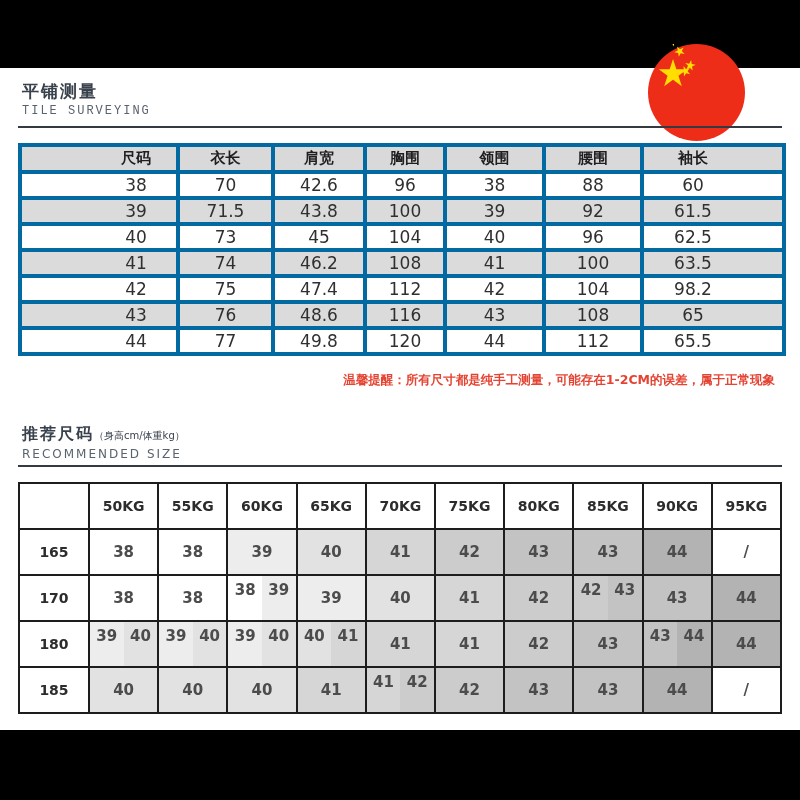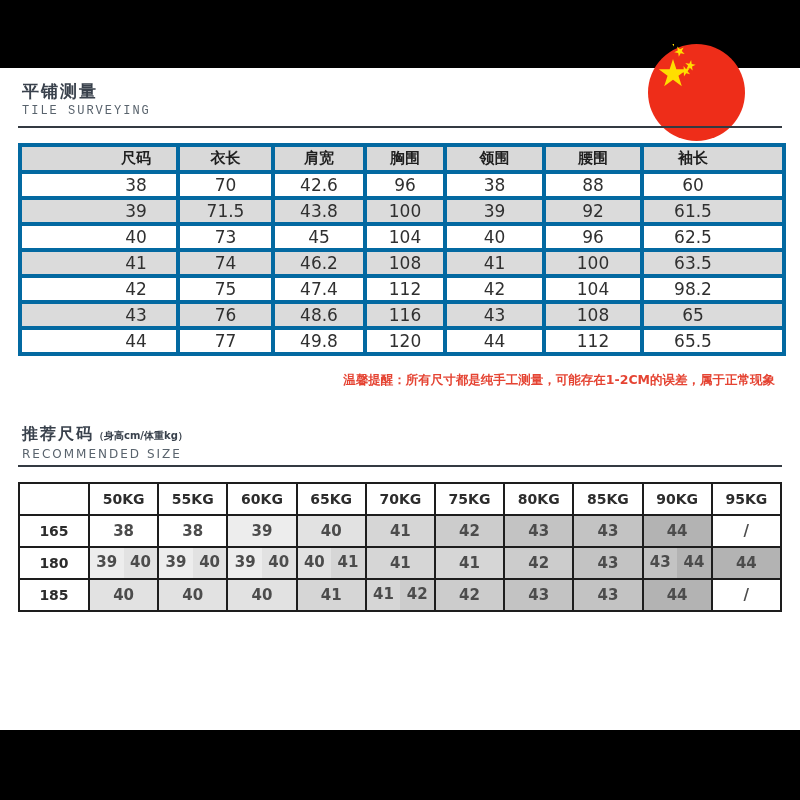--- a/index.html
+++ b/index.html
@@ -7,21 +7,21 @@
   body { font-family:"DejaVu Sans","Liberation Sans",sans-serif; background:#ffffff; position:relative; overflow:hidden; }
 
   .bar { position:absolute; left:0; width:800px; background:#000000; }
   .bar.top { top:0; height:68px; }
   .bar.bottom { top:730px; height:70px; }
 
   .flag { position:absolute; left:648px; top:44px; width:97px; height:97px; }
 
   .sec-title-zh { position:absolute; left:22px; font-size:17px; font-weight:bold; color:#39414c; letter-spacing:2px; }
   .sec-title-en { position:absolute; left:22px; font-size:12px; color:#59636d; letter-spacing:2px; }
-  .sub-note { font-size:10px; font-weight:bold; letter-spacing:0; }
+  .sub-note { font-size:10px; font-weight:normal; letter-spacing:0; }
   .rule { position:absolute; left:18px; width:764px; height:2px; background:#343a42; }
 
   #title1-zh { top:80px; }
   #title1-en { top:104px;font-family:Liberation Mono, monospace; }
   #rule1 { top:126px; }
 
   .measure-table { position:absolute; left:18px; top:143px; width:764px;
     border-collapse:collapse; table-layout:fixed; border:2px solid #222222; }
   .measure-table th, .measure-table td {
     border:4px solid #0369a1; text-align:center; overflow:hidden; }
@@ -35,21 +35,21 @@
     font-size:12.5px; font-weight:bold; }
 
   #title2-zh { top:424px; font-size:16px; }
   #title2-en { top:447px; }
   #rule2 { top:465px; }
 
   .size-table { position:absolute; left:18px; top:482px; width:764px;
     border-collapse:collapse; table-layout:fixed; border:2px solid #1d1d1d; }
   .size-table th, .size-table td {
     border:2px solid #1d1d1d; text-align:center; padding:0; overflow:hidden; }
-  .size-table th { height:32px; background:#ffffff; font-size:14px; font-weight:bold; color:#2c2c2c; }
+  .size-table th { height:46px; background:#ffffff; font-size:14px; font-weight:bold; color:#2c2c2c; }
   .size-table td { height:28px; font-size:15px; font-weight:bold; color:#4c4c4c; line-height:28px; }
   .size-table td span { display:inline-block; width:50%; height:100%; line-height:28px; vertical-align:top; }
 </style>
 </head>
 <body>
 
 <div class="bar top" style="background: rgb(0, 0, 0);"></div>
 <div class="bar bottom" style="background: rgb(0, 0, 0);"></div>
 
 <svg class="flag" viewBox="0 0 97 97">
@@ -184,20 +184,33 @@
         <td style="background: rgb(237, 237, 237);">39</td>
         <td style="background: rgb(226, 226, 226);">40</td>
         <td style="background: rgb(214, 214, 214);">41</td>
         <td style="background: rgb(204, 204, 204);">42</td>
         <td style="background: rgb(195, 195, 195);">43</td>
         <td style="background: rgb(195, 195, 195);">43</td>
         <td style="background: rgb(179, 179, 179);">44</td>
         <td style="background: rgb(255, 255, 255);">/</td>
       </tr>
       <tr>
+        <th>170</th>
+        <td style="background: rgb(255, 255, 255);">38</td>
+        <td style="background: rgb(255, 255, 255);">38</td>
+        <td><span style="background: rgb(255, 255, 255);">38</span><span style="background: rgb(237, 237, 237);">39</span></td>
+        <td style="background: rgb(237, 237, 237);">39</td>
+        <td style="background: rgb(226, 226, 226);">40</td>
+        <td style="background: rgb(214, 214, 214);">41</td>
+        <td style="background: rgb(204, 204, 204);">42</td>
+        <td><span style="background: rgb(204, 204, 204);">42</span><span style="background: rgb(195, 195, 195);">43</span></td>
+        <td style="background: rgb(195, 195, 195);">43</td>
+        <td style="background: rgb(179, 179, 179);">44</td>
+      </tr>
+      <tr>
         <th>180</th>
         <td><span style="background: rgb(237, 237, 237);">39</span><span style="background: rgb(226, 226, 226);">40</span></td>
         <td><span style="background: rgb(237, 237, 237);">39</span><span style="background: rgb(226, 226, 226);">40</span></td>
         <td><span style="background: rgb(237, 237, 237);">39</span><span style="background: rgb(226, 226, 226);">40</span></td>
         <td><span style="background: rgb(226, 226, 226);">40</span><span style="background: rgb(214, 214, 214);">41</span></td>
         <td style="background: rgb(214, 214, 214);">41</td>
         <td style="background: rgb(214, 214, 214);">41</td>
         <td style="background: rgb(204, 204, 204);">42</td>
         <td style="background: rgb(195, 195, 195);">43</td>
         <td><span style="background: rgb(195, 195, 195);">43</span><span style="background: rgb(179, 179, 179);">44</span></td>

